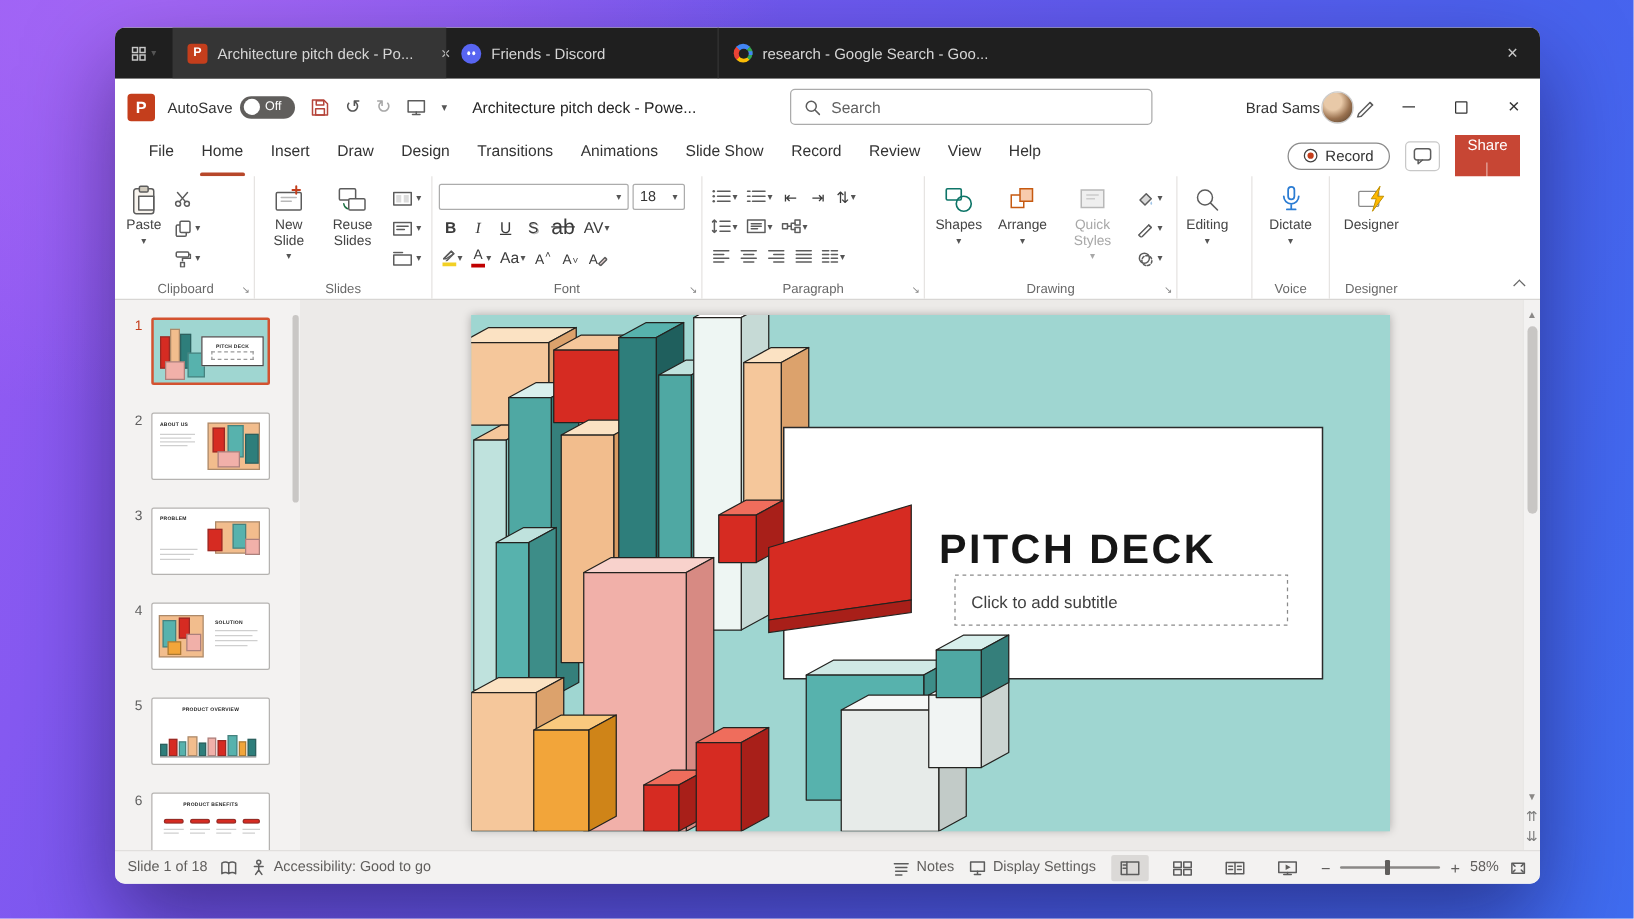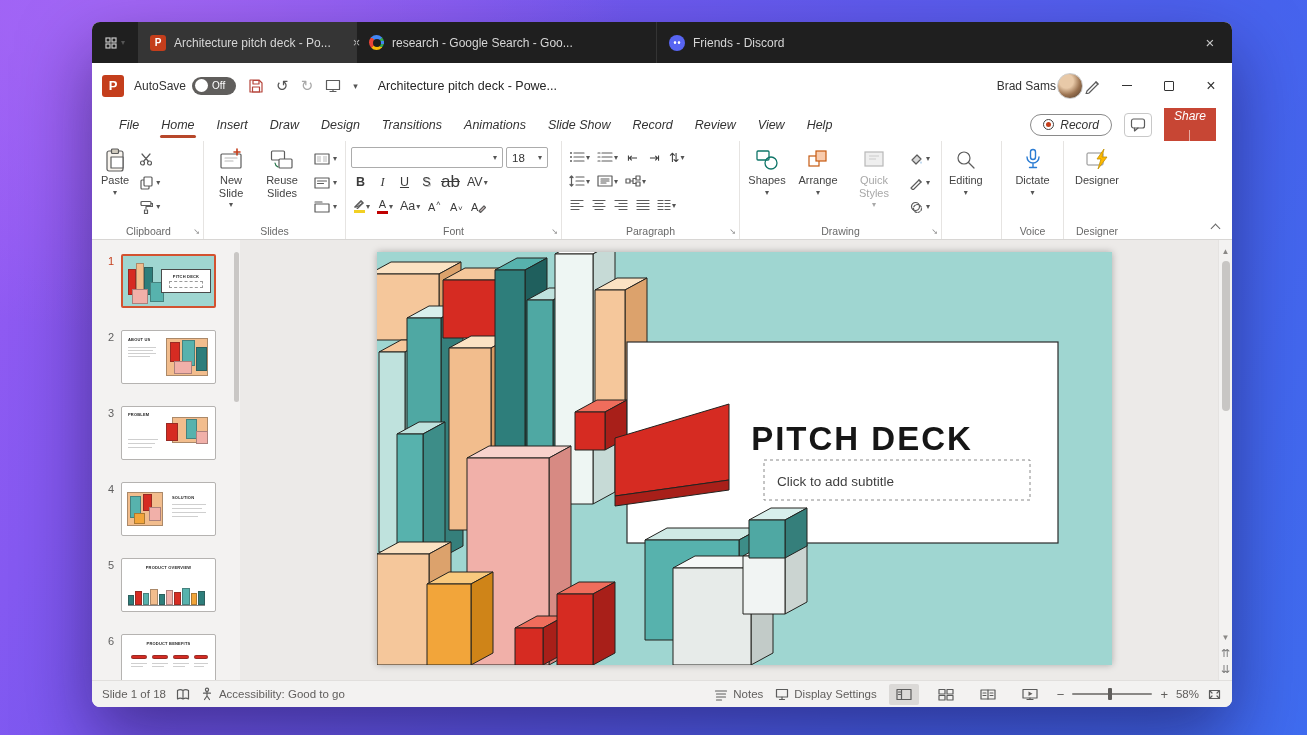--- a/index.html
+++ b/index.html
@@ -40,21 +40,21 @@
 .user{font-size:12px;color:#333;white-space:nowrap;}
 .avatar{width:26px;height:26px;border-radius:50%;border:1px solid #ccc;flex:none;
  background:radial-gradient(circle at 35% 30%,#e8c9a8 0 30%,#9a7250 60%,#4a3categorical not used;);
  background:radial-gradient(circle at 35% 30%,#e8c9a8 0 30%,#9a7250 60%,#4a3625 100%);}
 .winctl{display:flex;margin-left:4px;}
 .wbtn{width:42px;height:45px;display:flex;align-items:center;justify-content:center;color:#333;}
 .min-g{width:10px;height:1px;background:#333;}
 .max-g{width:10px;height:10px;border:1px solid #333;border-radius:1px;}
 .close-g{font-size:16px;color:#333;line-height:1;}
 
-.rtabs{height:33px;display:flex;align-items:center;padding:0 10px 0 16px;flex:none;background:#fff;font-style:italic;}
+.rtabs{height:33px;display:flex;padding:0 10px 0 16px;flex:none;background:#fff;}
 .rtab{padding:6px 11px;font-size:12.5px;color:#333;position:relative;white-space:nowrap;}
 .rtab.active::after{content:"";position:absolute;left:10px;right:10px;bottom:0;height:3px;border-radius:2px;background:#b7472a;}
 .rtabs-right{margin-left:auto;display:flex;align-items:center;gap:12px;padding-right:6px;}
 .record-btn{display:flex;align-items:center;gap:6px;border:1px solid #8a8a8a;border-radius:13px;padding:3px 12px;font-size:12px;color:#333;}
 .rec-dot{width:11px;height:11px;border:1.5px solid #404040;border-radius:50%;position:relative;}
 .rec-dot::after{content:"";position:absolute;inset:2px;background:#c43e1c;border-radius:50%;}
 .cmt-btn{width:28px;height:24px;border:1px solid #c8c8c8;border-radius:4px;display:flex;align-items:center;justify-content:center;}
 .share-btn{display:flex;align-items:center;gap:7px;background:#c74634;color:#fff;border-radius:4px;padding:4px 10px;font-size:12px;flex-direction:column;}
 .share-div{width:1px;height:14px;background:rgba(255,255,255,.55);}
 .share-chev{font-size:8px;}
@@ -134,34 +134,34 @@
               <rect x="7" y="7" width="4" height="4"></rect>
             </g>
           </svg>
       <span class="chev">▾</span>
     </div>
     <div class="tab active" style="width:218px">
       <span class="ppt-ic">P</span>
       <span>Architecture pitch deck - Po...</span>
       <span class="tab-close">×</span>
     </div>
-    <div class="tab" style="width:300px">
-      <span class="goog-ic">
-            <span class="gbar"></span>
-          </span>
-      <span>research - Google Search - Goo...</span>
-    </div>
     <div class="tab" style="width:218px">
       <span class="disc-ic">
             <svg width="10" height="7" viewBox="0 0 10 7">
               <ellipse cx="3" cy="3.5" rx="1.2" ry="1.6" fill="#fff"></ellipse>
               <ellipse cx="7" cy="3.5" rx="1.2" ry="1.6" fill="#fff"></ellipse>
             </svg>
           </span>
       <span>Friends - Discord</span>
+    </div>
+    <div class="tab" style="width:300px">
+      <span class="goog-ic">
+            <span class="gbar"></span>
+          </span>
+      <span>research - Google Search - Goo...</span>
     </div>
     <div class="strip-close">×</div>
   </div>
 
   <div class="titlebar">
     <div class="ppt-logo">P</div>
     <span class="autosave">AutoSave</span>
     <div class="toggle">
       <span class="knob"></span>
       <span class="toggle-txt">Off</span>
@@ -178,20 +178,29 @@
       <span class="uglyph disabled">↻</span>
       <svg width="16" height="16" viewBox="0 0 16 16">
             <g class="ic-ln">
               <rect x="1.5" y="2.5" width="13" height="9"></rect>
               <path d="M8 11.5 v2 M5 13.5 h6"></path>
             </g>
           </svg>
       <span class="qat-chev">▾</span>
     </div>
     <span class="doc-title">Architecture pitch deck  -  Powe...</span>
+    <div class="searchbox">
+      <svg width="14" height="14" viewBox="0 0 14 14">
+            <g class="ic-ln">
+              <circle cx="6" cy="6" r="4"></circle>
+              <path d="M9 9 L12.5 12.5"></path>
+            </g>
+          </svg>
+      <span>Search</span>
+    </div>
     <div class="tb-right">
       <span class="user">Brad Sams</span>
       <span class="avatar"></span>
       <svg width="17" height="17" viewBox="0 0 17 17">
             <g class="ic-ln">
               <path d="M3 14 L12 5 l2 2 L5 16 l-3 1 Z"></path>
               <path d="M12 5 l2 2"></path>
             </g>
           </svg>
       <div class="winctl">

